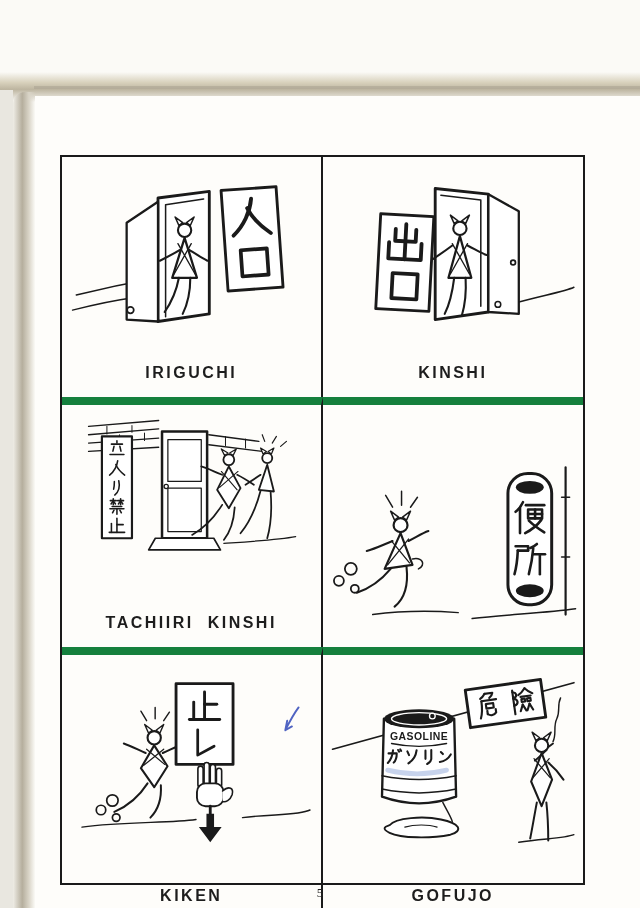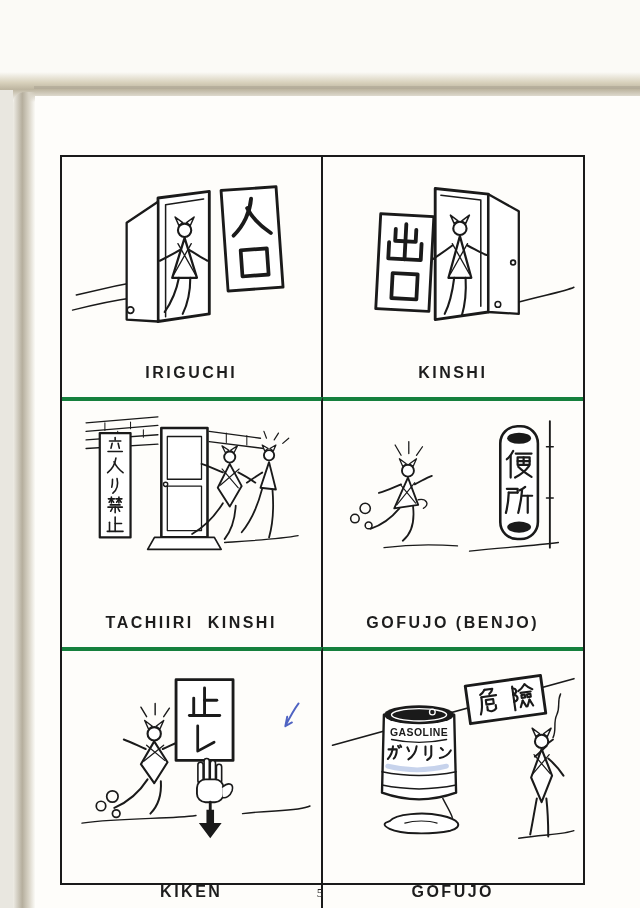--- a/index.html
+++ b/index.html
@@ -13,21 +13,21 @@
   .edge-top-thin{position:absolute;left:34px;top:86px;width:606px;height:3px;background:#aaa291;opacity:.55;}
   .edge-far-left{position:absolute;left:0;top:90px;width:13px;height:818px;background:#e9e7e0;}
   .edge-left{position:absolute;left:13px;top:92px;width:22px;height:816px;border-top-left-radius:12px;
     background:linear-gradient(90deg,#efede6 0%,#b5ae9d 42%,#d9d4c7 72%,rgba(251,250,246,0) 100%);}
   .sheet{position:absolute;left:35px;top:96px;width:605px;height:812px;background:#fefdfa;}
   
   .grid{position:absolute;left:60px;top:155px;width:525px;height:730px;border:2px solid #1a1a1a;
     display:grid;grid-template-columns:1fr 1fr;grid-template-rows:240px 250px 1fr;}
   .cell{position:relative;display:flex;flex-direction:column;align-items:center;justify-content:flex-end;}
   .cell:nth-child(odd){border-right:2px solid #1a1a1a;}
-  .cell:nth-child(n+3){border-top:4px solid #15803d;gap:39px;}
+  .cell:nth-child(n+3){border-top:8px solid #15803d;gap:39px;}
   .scene{display:block;width:100%;height:190px;margin-top:3px;}
   .row2 .scene{height:200px;}
   .caption{margin-top:auto;padding-bottom:15px;font-size:16px;font-weight:bold;letter-spacing:2.5px;
     color:#1d1d1d;white-space:pre;text-align:center;}
   .page-num{position:absolute;left:0;right:0;bottom:7px;text-align:center;font-size:13px;color:#222;
     font-family:"Liberation Serif",serif;}
   
   .s{stroke:#1a1a1a;fill:none;stroke-linecap:round;stroke-linejoin:round;}
   .sf{stroke:#1a1a1a;fill:#ffffff;stroke-linecap:round;stroke-linejoin:round;}
   .fill{fill:#1a1a1a;stroke:none;}
@@ -283,21 +283,20 @@
         </g>
         <g aria-label="便所">
           <rect class="sf" stroke-width="3" x="186" y="26" rx="20" width="44" height="132"></rect>
           <ellipse class="fill" cx="208" cy="40" rx="14" ry="6.5"></ellipse>
           <ellipse class="fill" cx="208" cy="144" rx="14" ry="6.5"></ellipse>
           <use href="#g-ben" transform="translate(190 52) scale(0.37)" stroke-width="7"></use>
           <use href="#g-sho" transform="translate(190 94) scale(0.37)" stroke-width="7"></use>
         </g>
         <path class="s" stroke-width="1.5" d="M 150 172 C 185 168 225 166 254 162 M 50 168 C 80 164 110 164 136 166"></path>
       </svg>
-      <figcaption class="caption">GOFUJO (BENJO)</figcaption>
     </figure>
 
     <figure class="cell" style="margin:0">
       <svg class="scene" viewBox="0 0 262 200" role="img" aria-label="TOMARE">
         <g>
           <path class="s" stroke-width="1.5" d="M 84 66 L 78 56 M 93 64 L 93 52 M 102 66 L 108 57"></path>
           <circle class="sf" stroke-width="2.2" cx="92" cy="84" r="7"></circle>
           <path class="sf" stroke-width="1.5" d="M 86 79 L 82 70 L 90 76 Z M 98 79 L 102 70 L 94 76 Z"></path>
           <path class="sf" stroke-width="2.2" d="M 92 92 L 78 116 L 92 136 L 106 114 Z"></path>
           <path class="s" stroke-width="1.3" d="M 81 113 L 102 96 M 103 112 L 84 96"></path>

